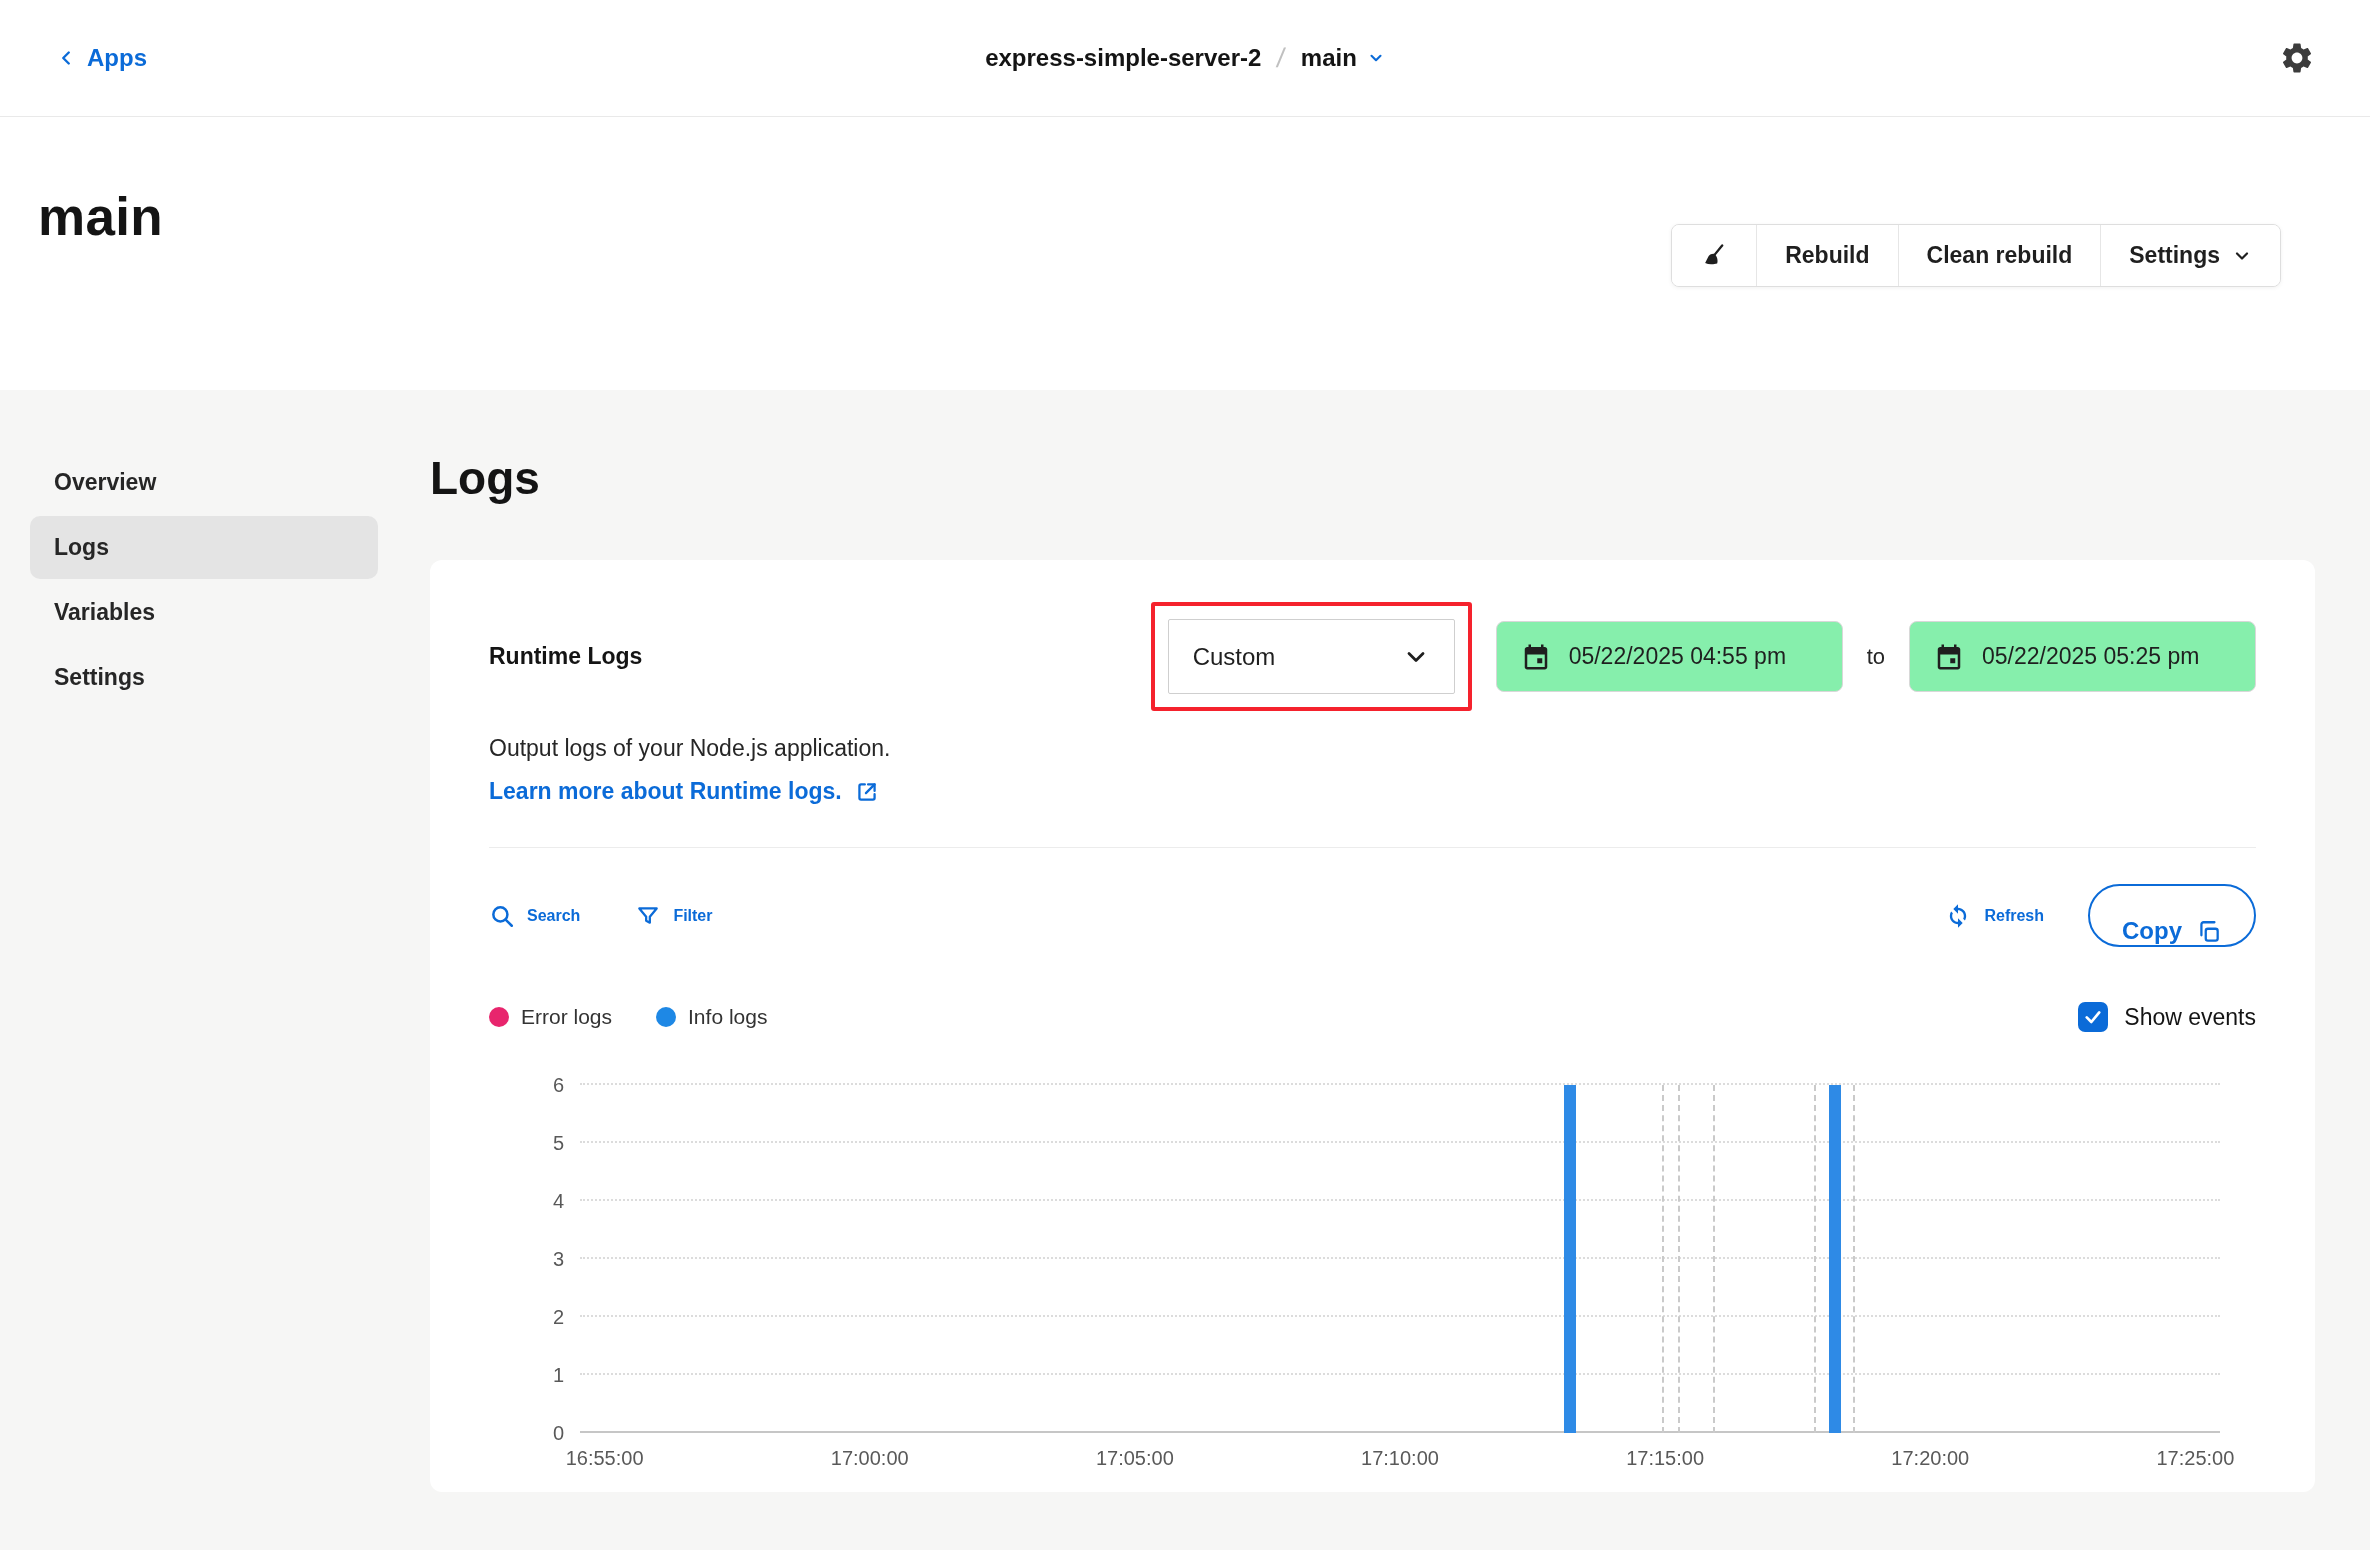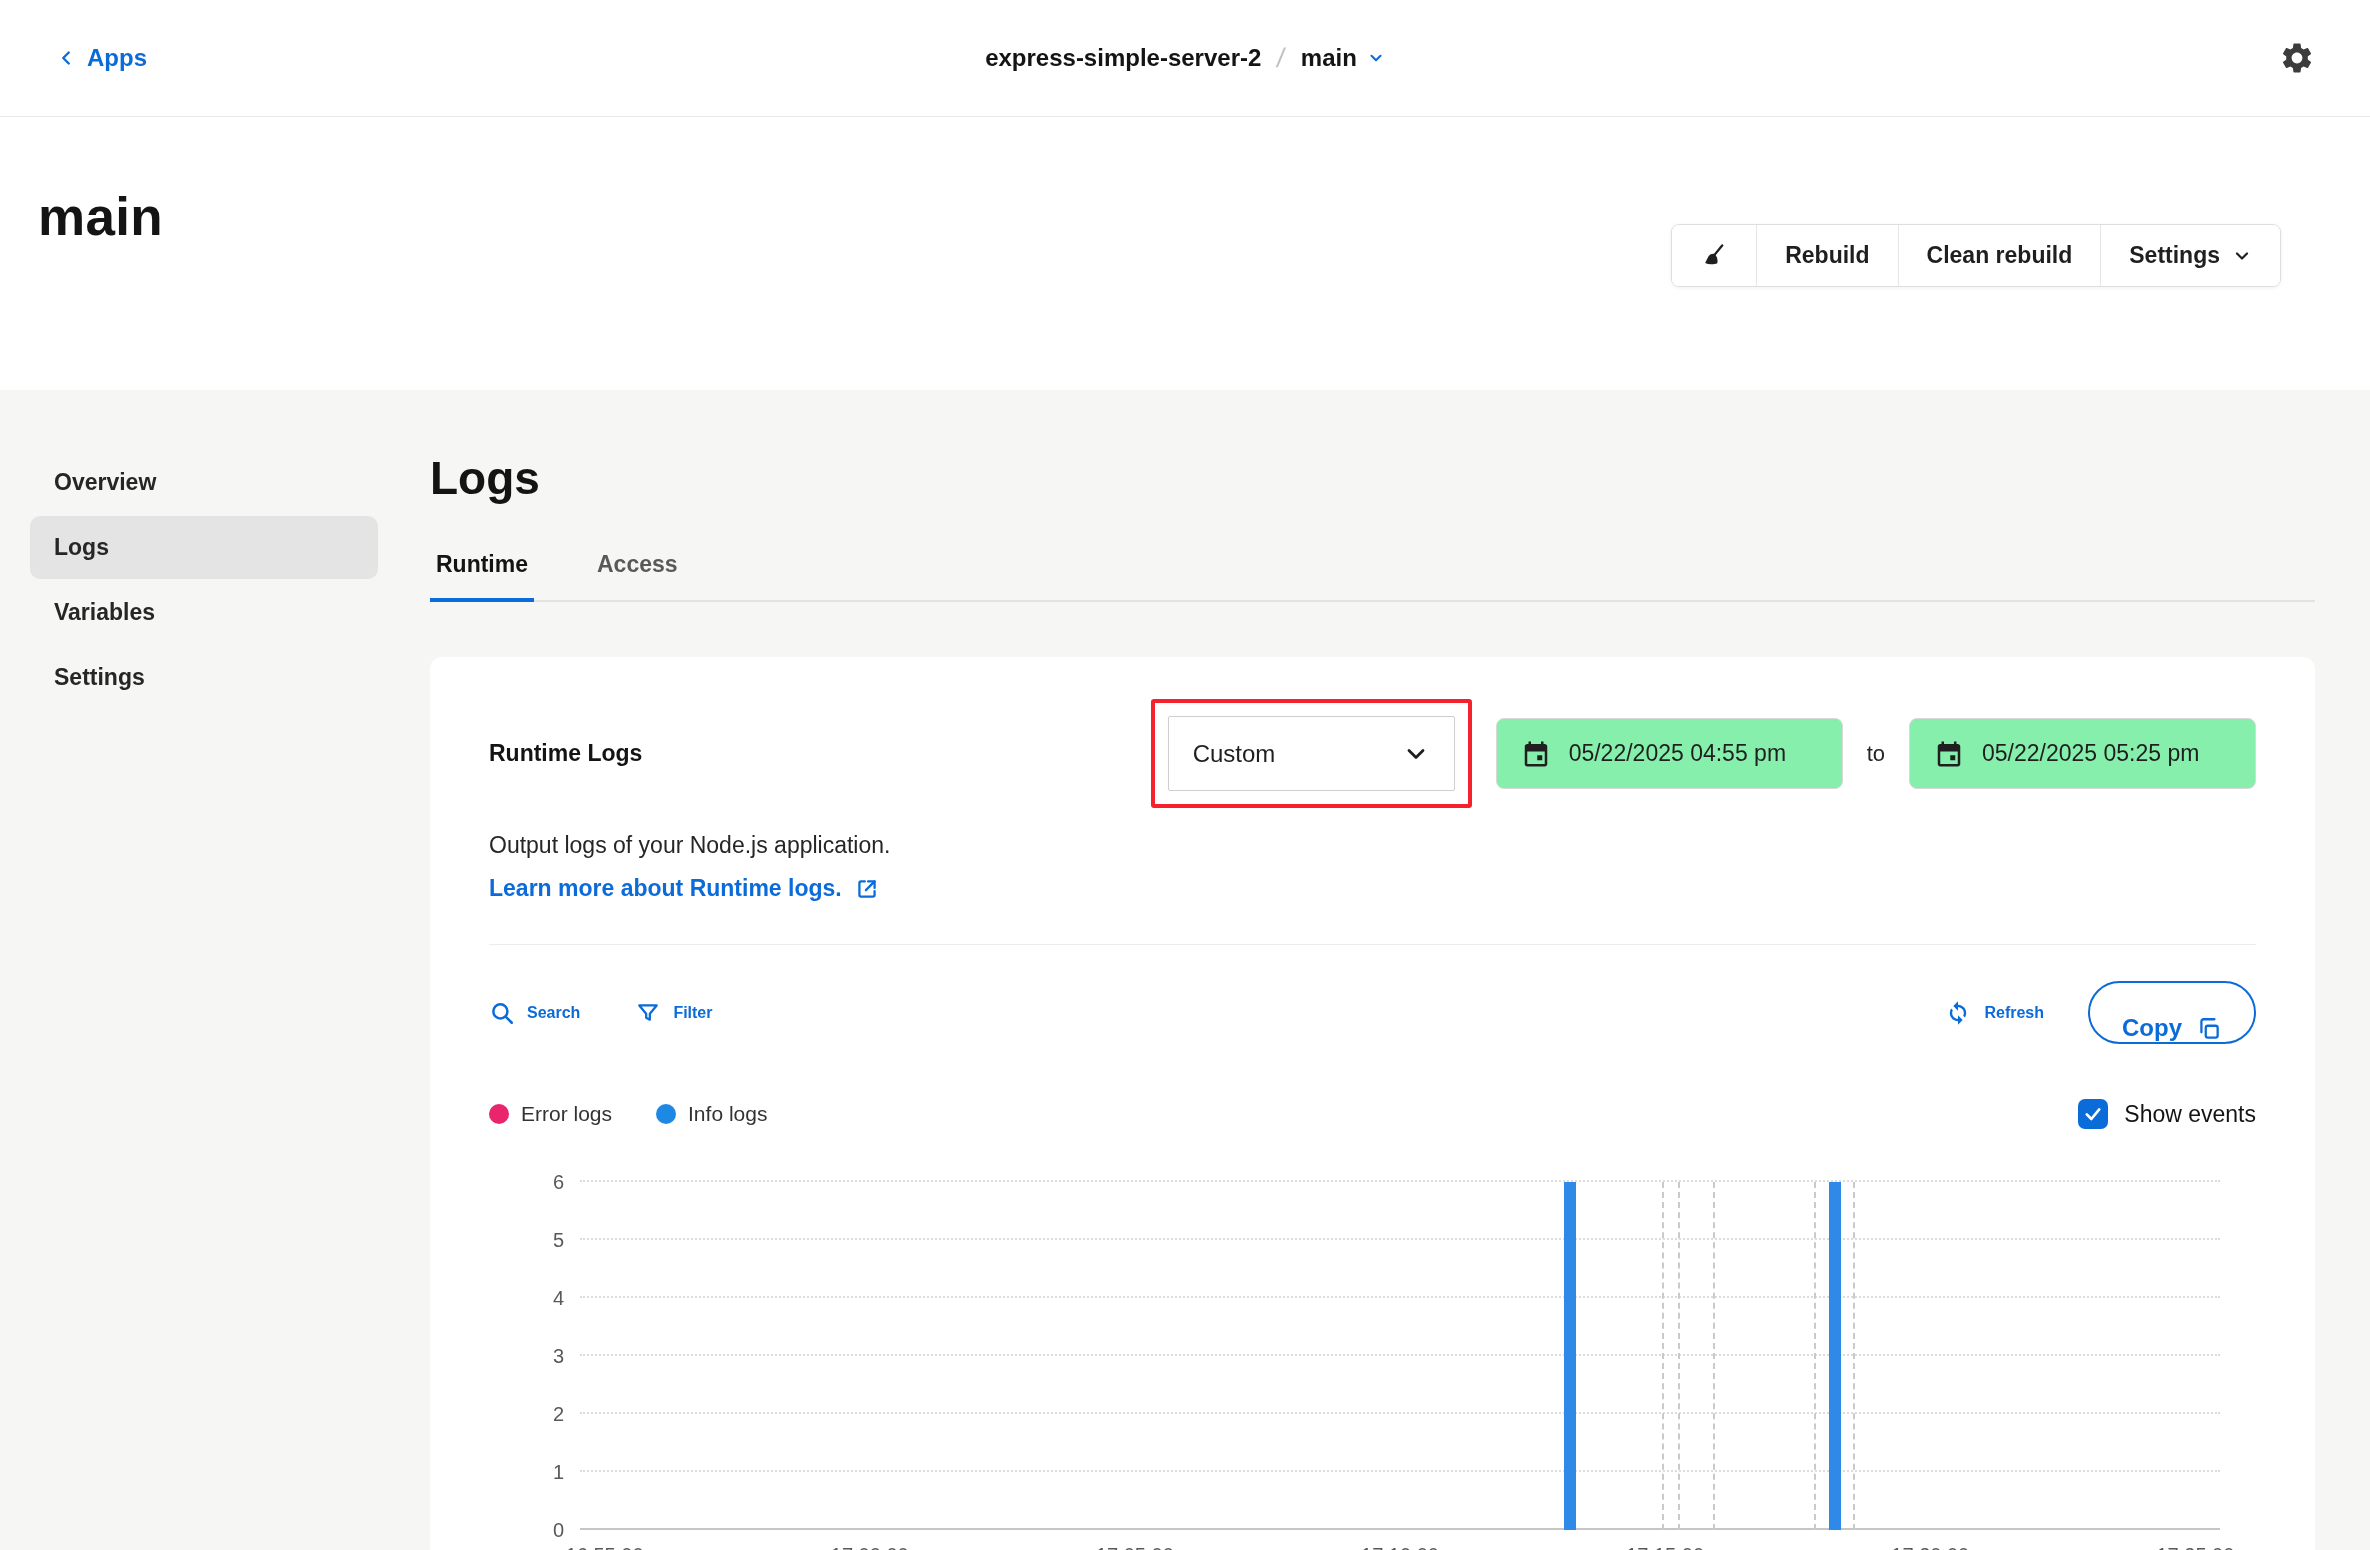--- a/index.html
+++ b/index.html
@@ -167,24 +167,20 @@
         <span>Variables</span>
       </div>
     <div class="side-item">
         <span>Settings</span>
       </div>
   </nav>
 
   <div class="content">
     <h2>Logs</h2>
 
-    <div class="tabs">
-      <div class="tab active">Runtime</div>
-      <div class="tab">Access</div>
-    </div>
 
     <div class="card">
 
       <div class="row1">
         <h3>Runtime Logs</h3>
         <div class="controls">
           <div class="red-box">
             <div class="dropdown">
               <span>Custom</span>
               <span>

